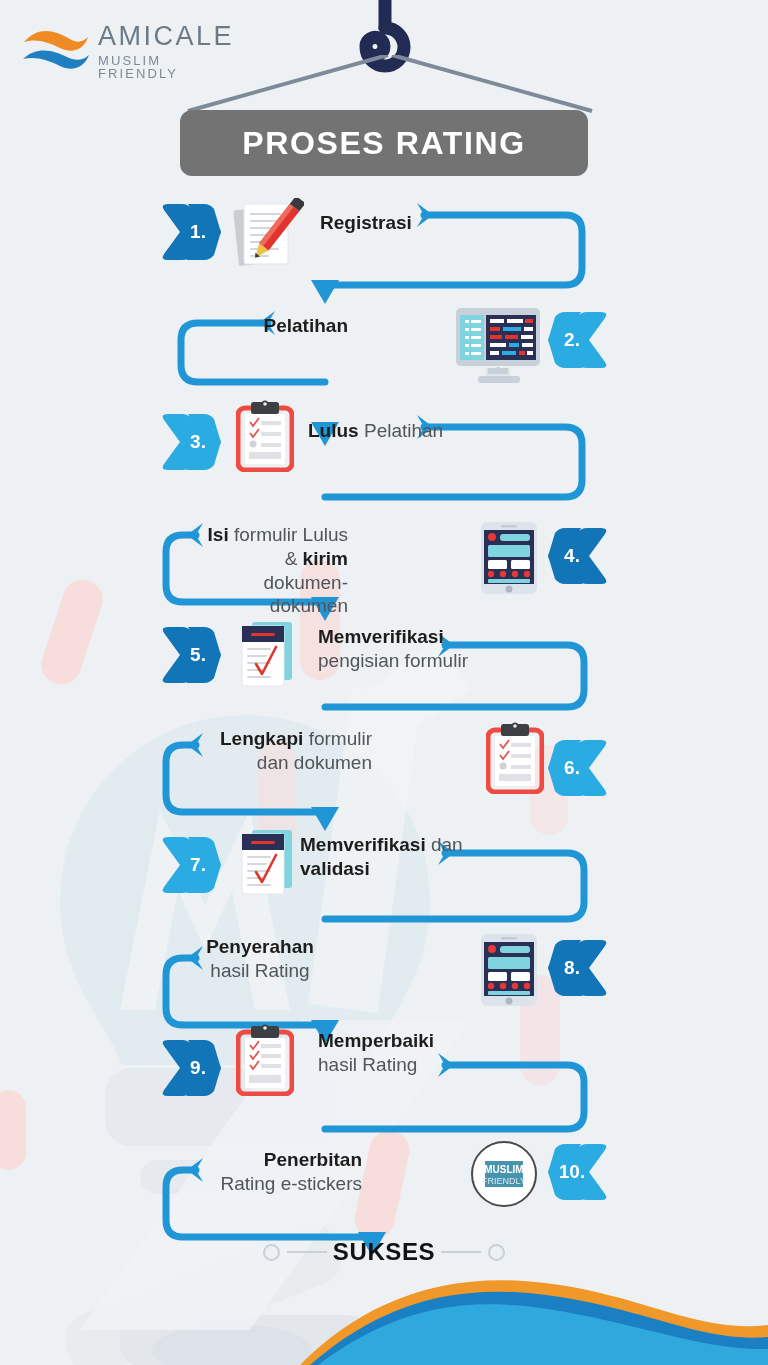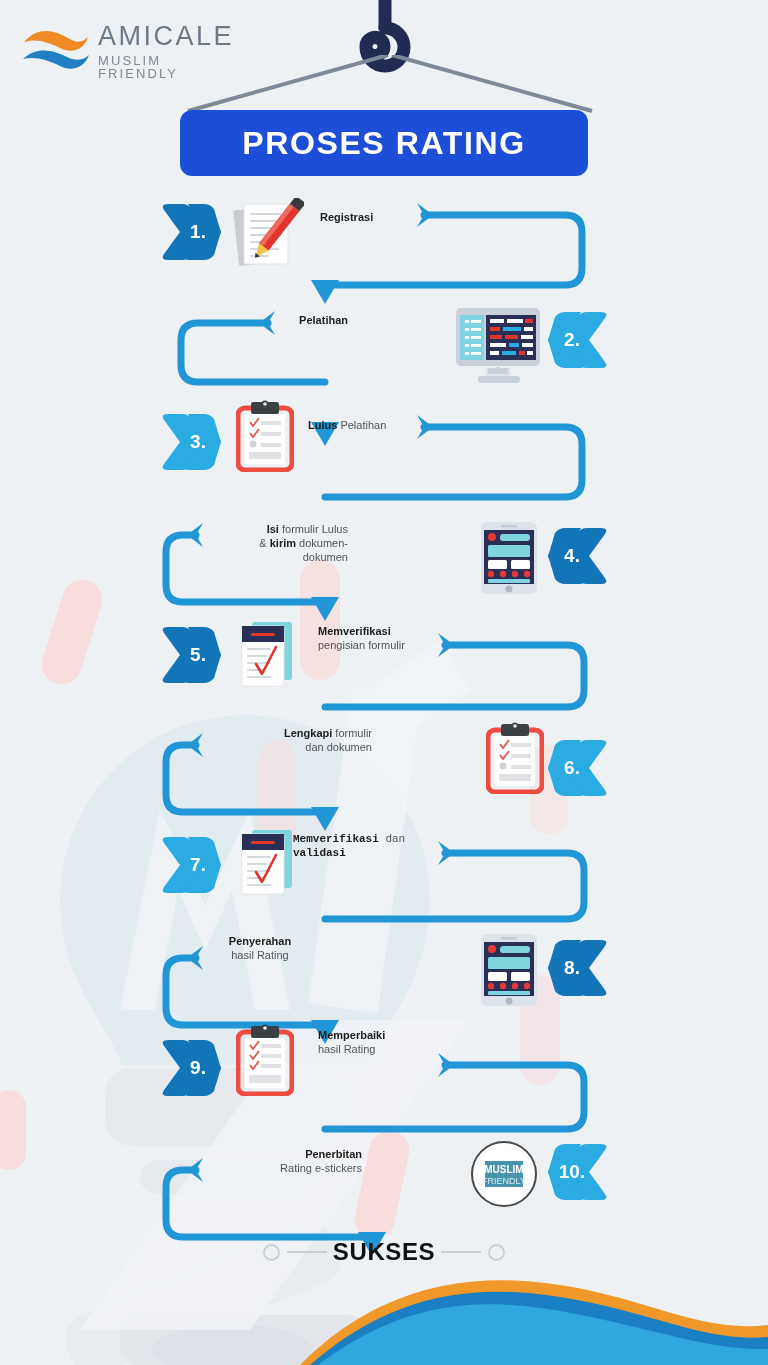--- a/index.html
+++ b/index.html
@@ -18,40 +18,40 @@
   .logo-mark{position:absolute;left:0;top:6px;width:72px;height:48px;}
   .logo-txt{position:absolute;left:78px;top:5px;}
   .logo-name{font-size:27px;letter-spacing:2.5px;color:#6c7a86;line-height:1;font-weight:400;}
   .logo-sub{font-size:13px;letter-spacing:2.1px;color:#7d8a95;margin-top:4px;line-height:1;}
 
   
   .hook{position:absolute;left:345px;top:0px;width:70px;height:75px;}
   .wires{position:absolute;left:180px;top:55px;width:420px;height:75px;}
   .banner{
     position:absolute;left:180px;top:110px;width:408px;height:66px;
-    background:#1d4ed8;border-radius:12px;
+    background:#737373;border-radius:12px;
     display:flex;align-items:center;justify-content:center;
   }
   .banner-title{
     color:#ffffff;font-size:32px;font-weight:bold;letter-spacing:1.6px;
   }
 
   
   .step{position:absolute;}
   .chev{position:absolute;width:62px;height:56px;}
   .chev .num{
     position:absolute;inset:0;display:flex;align-items:center;justify-content:center;
     color:#fff;font-size:19px;font-weight:bold;
   }
   .chev.left .num{padding-left:14px;}
   .chev.right .num{padding-right:12px;}
 
   .icon-box{position:absolute;}
 
-  .label{position:absolute;font-size:11px;color:#3d3d3d;line-height:1.25;}
+  .label{position:absolute;font-size:19px;color:#3d3d3d;line-height:1.25;}
   .label .b{font-weight:bold;color:#1d1d1b;}
   .label .n{font-weight:400;color:#50555a;}
   .label.right-al{text-align:right;}
 
   .conn{position:absolute;}
 
   
   .sukses{
     position:absolute;left:0;top:1238px;width:768px;
     display:flex;align-items:center;justify-content:center;gap:6px;
@@ -386,21 +386,21 @@
       <rect x="13" y="13" width="24" height="3" rx="1.5" fill="#e0342c"></rect>
       <g stroke="#d5d8dd" stroke-width="2" stroke-linecap="round">
         <line x1="10" y1="29" x2="32" y2="29"></line>
         <line x1="10" y1="36" x2="28" y2="36"></line>
         <line x1="10" y1="43" x2="32" y2="43"></line>
         <line x1="10" y1="50" x2="26" y2="50"></line>
         <line x1="10" y1="57" x2="32" y2="57"></line>
       </g>
       <path d="M18 44 L24 54 L38 27" stroke="#e0342c" stroke-width="2.6" fill="none" stroke-linecap="round" stroke-linejoin="round"></path>
     </svg>
-    <div class="label" style="left:293px;top:833px;width:190px;font-family:Liberation Mono, monospace;">
+    <div class="label" style="left:300px;top:833px;width:190px;">
       <span class="b">Memverifikasi </span><span class="n">dan</span><br>
       <span class="b">validasi</span>
     </div>
   </div>
 
   <div class="step">
     <svg class="chev right" style="left:547px;top:940px;" viewBox="0 0 62 56">
       <path d="M58 6 Q62 0 54 0 L40 0 Q34 0 30 5 L14 25 Q10 28 14 31 L30 51 Q34 56 40 56 L54 56 Q62 56 58 50 L42 28 Z" fill="#1275b8"></path>
       <path d="M34 0 L18 0 Q12 0 8 5 L2 25 Q0 28 2 31 L8 51 Q12 56 18 56 L34 56 Q38 56 34 50 L18 28 Z" fill="#1275b8"></path>
     </svg>

